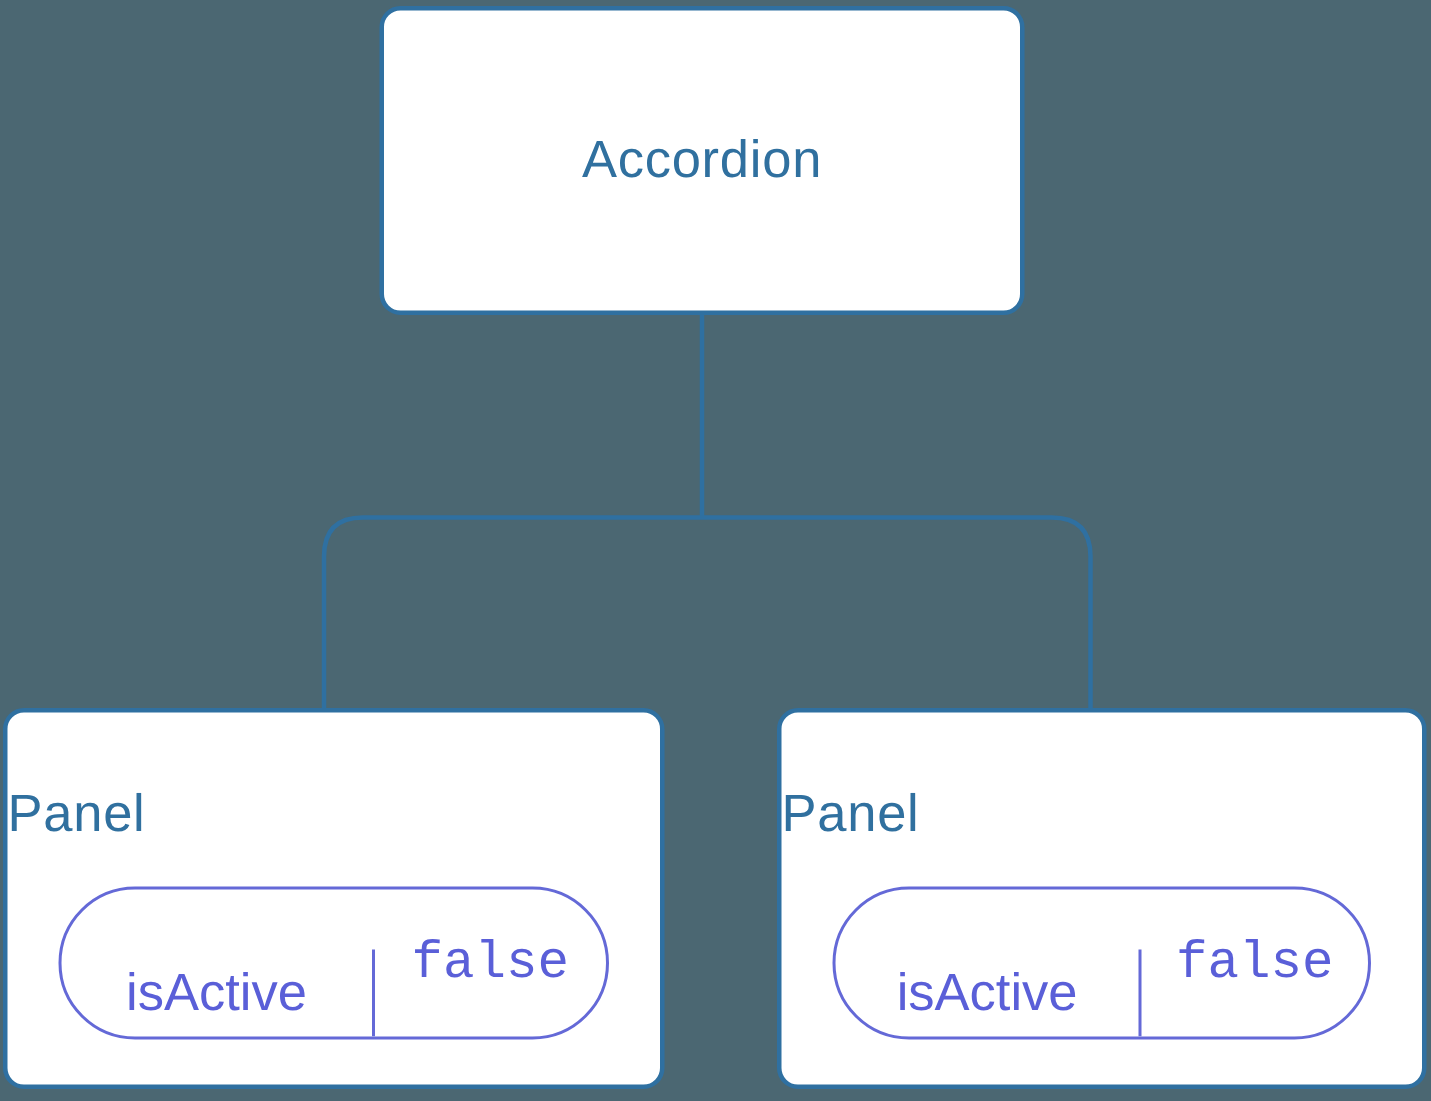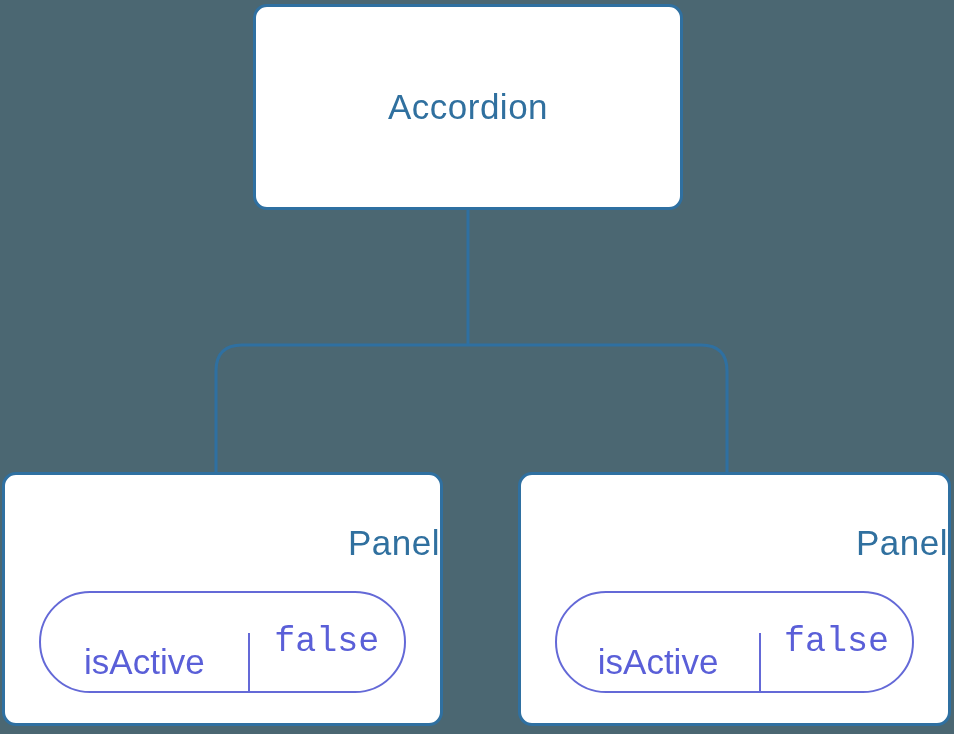--- a/index.html
+++ b/index.html
@@ -61,21 +61,21 @@
     top: 472px;
     height: 254px;
     padding-top: 46px;
   }
   .panel-left  { left: 2px;   width: 441px; }
   .panel-right { left: 518px; width: 433px; }
 
   .panel-title {
     display: block;
     line-height: 44px;
-    text-align: right;
+    text-align: left;
   }
 
   .state-pill {
     margin: 26px 34px 0 34px;
     height: 102px;
     border: 2.5px solid var(--pill-border);
     border-radius: 60px;
     background: var(--node-bg);
     display: flex;
     align-items: stretch;

